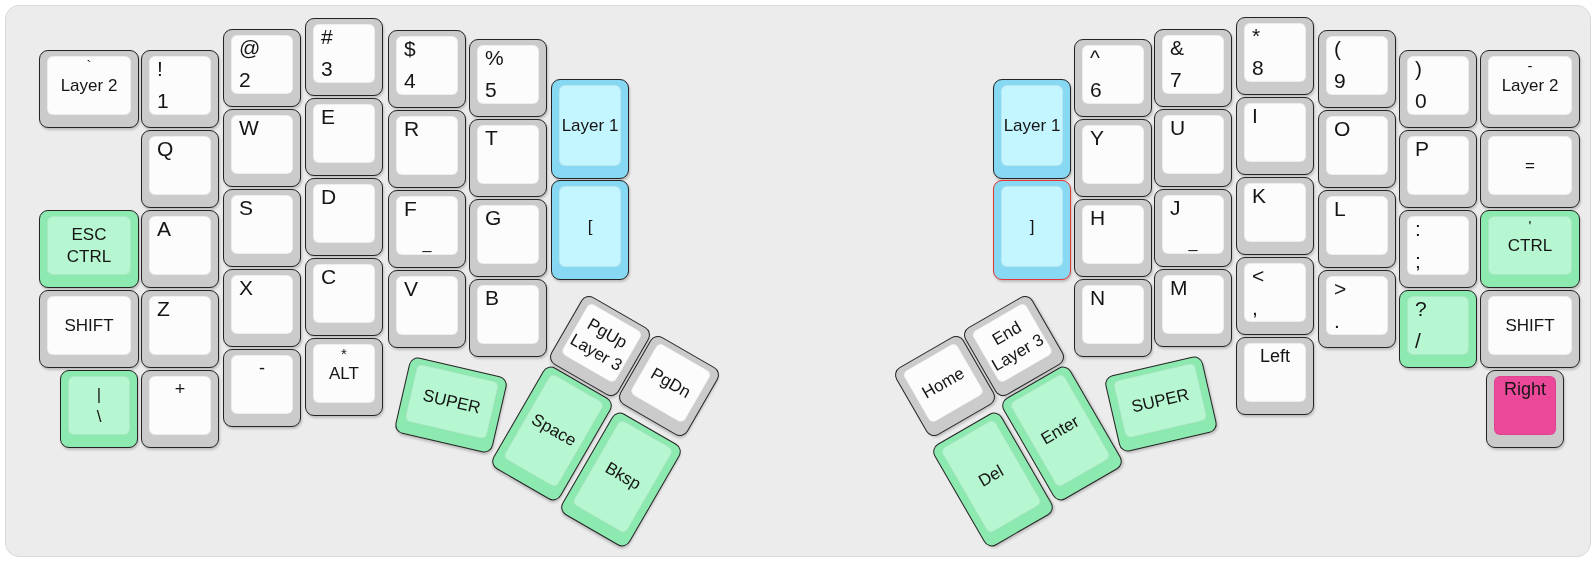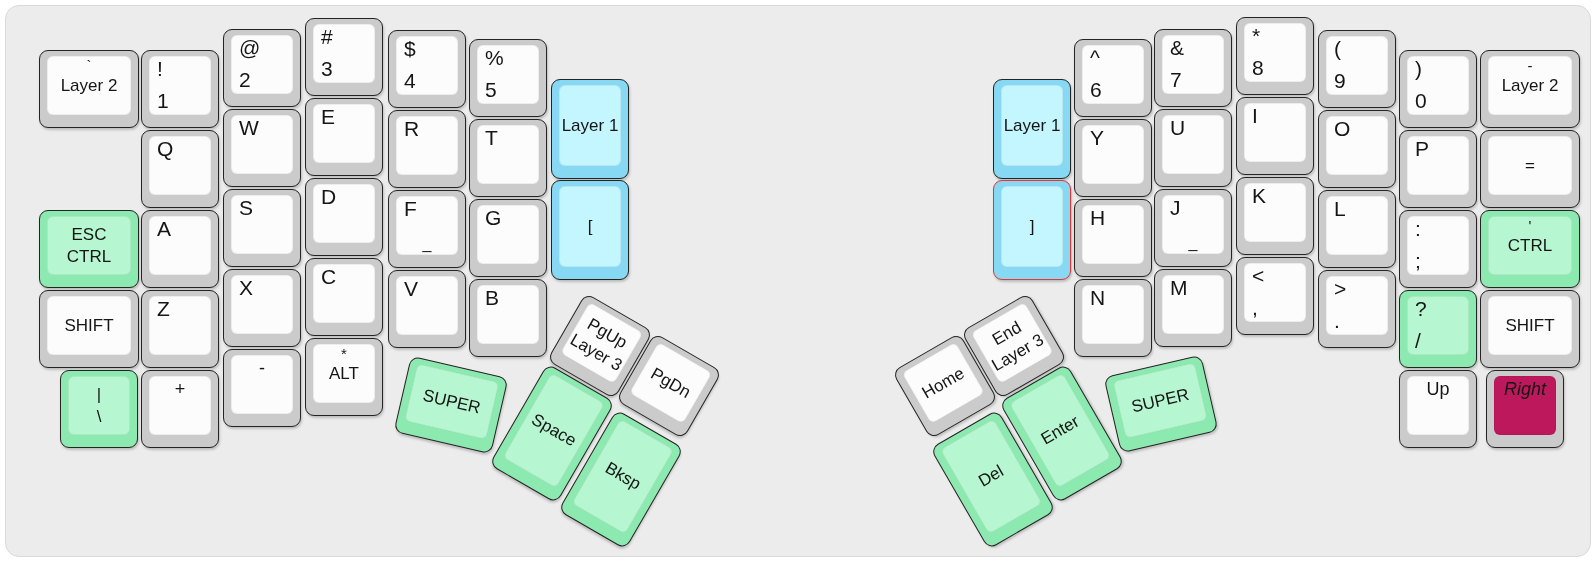--- a/index.html
+++ b/index.html
@@ -302,20 +302,25 @@
         <div class="keytop" style="background: rgb(252, 252, 252);">
           <span class="lg tl1" style="color: rgb(21, 21, 21);">K</span>
         </div>
       </div>
       <div class="key" style="left: 1230px; top: 251px; width: 78px; height: 78px; background: rgb(203, 203, 203);">
         <div class="keytop" style="background: rgb(252, 252, 252);">
           <span class="lg tl1" style="color: rgb(21, 21, 21);">&lt;</span>
           <span class="lg tl2" style="color: rgb(21, 21, 21);">,</span>
         </div>
       </div>
+      <div class="key" style="left: 1230px; top: 331px; width: 78px; height: 78px; background: rgb(203, 203, 203);">
+        <div class="keytop" style="background: rgb(252, 252, 252);">
+          <span class="lg tc" style="color: rgb(21, 21, 21);">Left</span>
+        </div>
+      </div>
       <div class="key" style="left: 1312px; top: 24px; width: 78px; height: 78px; background: rgb(203, 203, 203);">
         <div class="keytop" style="background: rgb(252, 252, 252);">
           <span class="lg tl1" style="color: rgb(21, 21, 21);">(</span>
           <span class="lg tl2" style="color: rgb(21, 21, 21);">9</span>
         </div>
       </div>
       <div class="key" style="left: 1312px; top: 104px; width: 78px; height: 78px; background: rgb(203, 203, 203);">
         <div class="keytop" style="background: rgb(252, 252, 252);">
           <span class="lg tl1" style="color: rgb(21, 21, 21);">O</span>
         </div>
@@ -347,25 +352,20 @@
           <span class="lg tl1" style="color: rgb(21, 21, 21);">:</span>
           <span class="lg tl2" style="color: rgb(21, 21, 21);">;</span>
         </div>
       </div>
       <div class="key" style="left: 1393px; top: 284px; width: 78px; height: 78px; background: rgb(140, 233, 175);">
         <div class="keytop" style="background: rgb(182, 246, 208);">
           <span class="lg tl1" style="color: rgb(21, 21, 21);">?</span>
           <span class="lg tl2" style="color: rgb(21, 21, 21);">/</span>
         </div>
       </div>
-      <div class="key" style="left: 1393px; top: 364px; width: 78px; height: 78px; background: rgb(203, 203, 203);">
-        <div class="keytop" style="background: rgb(252, 252, 252);">
-          <span class="lg tc" style="color: rgb(21, 21, 21);">Up</span>
-        </div>
-      </div>
       <div class="key" style="left: 1474px; top: 44px; width: 100px; height: 78px; background: rgb(203, 203, 203);">
         <div class="keytop" style="background: rgb(252, 252, 252);">
           <span class="lg sym" style="color: rgb(21, 21, 21);">-</span>
           <div class="cstack">
             <span class="lg c" style="color: rgb(21, 21, 21);">Layer 2</span>
           </div>
         </div>
       </div>
       <div class="key" style="left: 1474px; top: 124px; width: 100px; height: 78px; background: rgb(203, 203, 203);">
         <div class="keytop" style="background: rgb(252, 252, 252);">
@@ -383,21 +383,21 @@
         </div>
       </div>
       <div class="key" style="left: 1474px; top: 284px; width: 100px; height: 78px; background: rgb(203, 203, 203);">
         <div class="keytop" style="background: rgb(252, 252, 252);">
           <div class="cstack">
             <span class="lg c" style="color: rgb(21, 21, 21);">SHIFT</span>
           </div>
         </div>
       </div>
       <div class="key" style="left: 1480px; top: 364px; width: 78px; height: 78px; background: rgb(203, 203, 203);">
-        <div class="keytop" style="background: #be185d; font-style: italic;">
+        <div class="keytop" style="background: #ec4899;">
           <span class="lg tc" style="color: rgb(21, 21, 21);">Right</span>
         </div>
       </div>
       <div class="key" style="left: 900px; top: 341px; width: 78px; height: 78px; background: rgb(203, 203, 203); transform: rotate(-30deg);">
         <div class="keytop" style="background: rgb(252, 252, 252);">
           <div class="cstack">
             <span class="lg c" style="color: rgb(21, 21, 21);">Home</span>
           </div>
         </div>
       </div>

